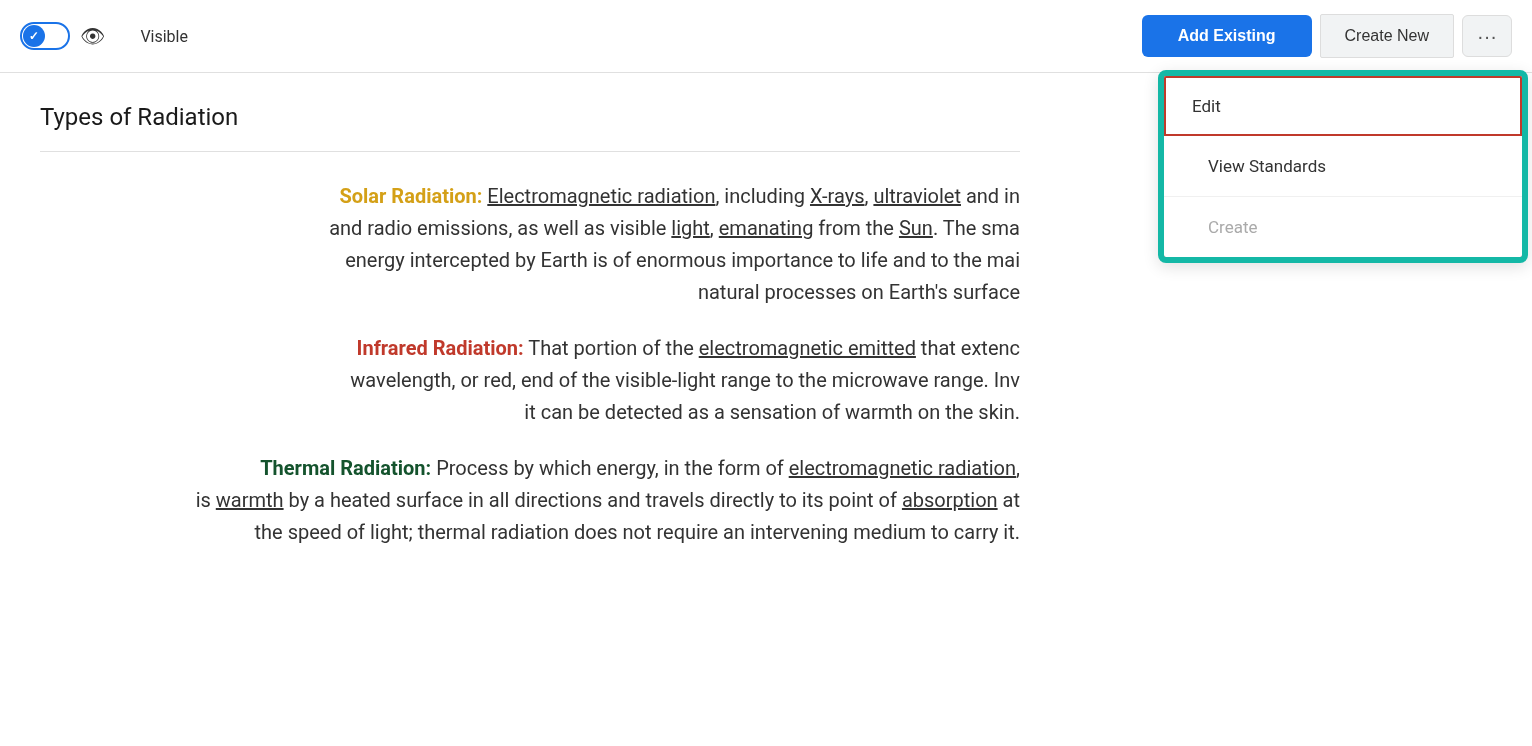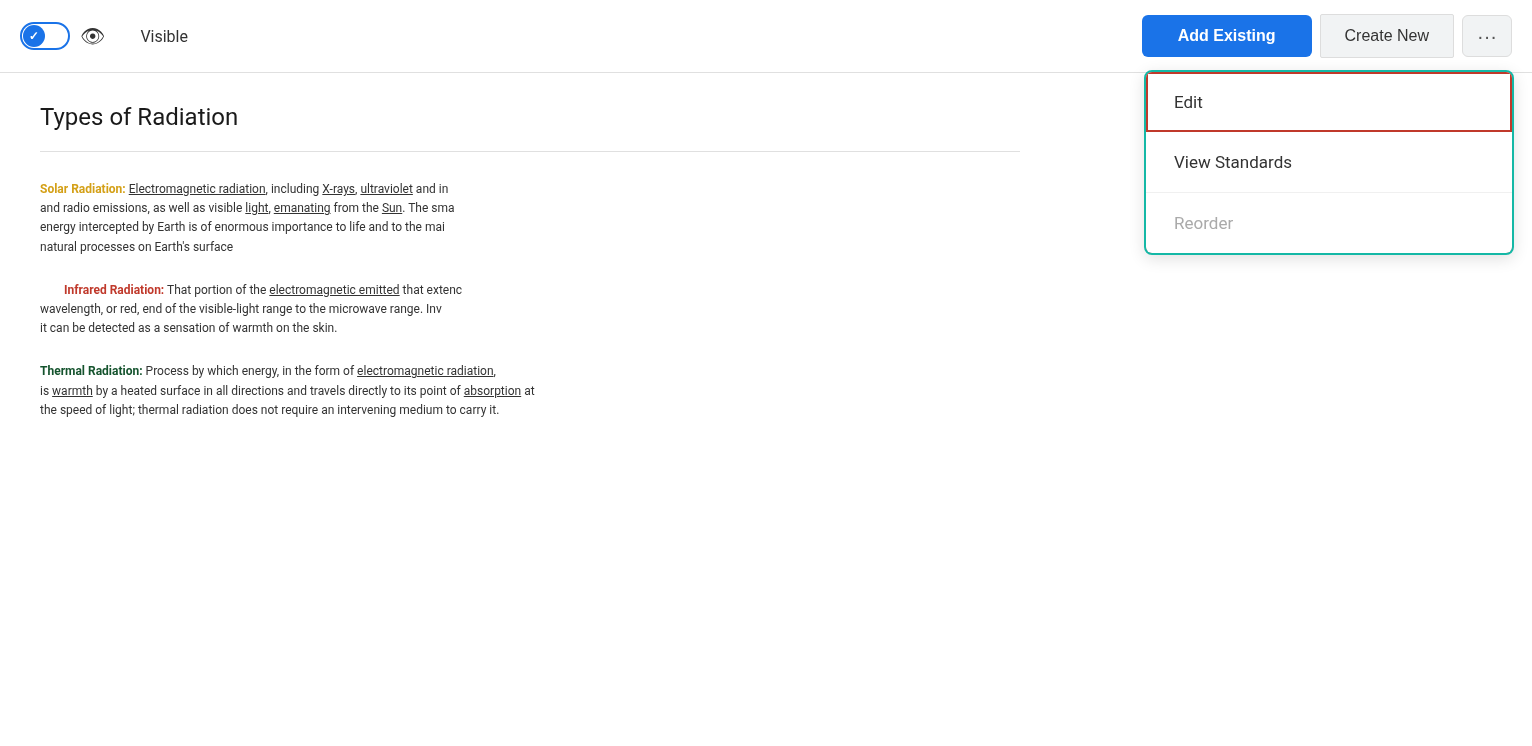--- a/index.html
+++ b/index.html
@@ -138,23 +138,24 @@
     }
 
     .divider {
       border: none;
       border-top: 1px solid #e0e0e0;
       margin-bottom: 28px;
     }
 
     .radiation-section {
       margin-bottom: 24px;
-      font-size: 12px;
+      font-size: 20px;
       line-height: 1.6;
       color: #333;
+      text-align: right;
     }
 
     .radiation-label-solar {
       color: #d4a017;
       font-weight: 700;
     }
 
     .radiation-label-infrared {
       color: #c0392b;
       font-weight: 700;
@@ -167,32 +168,32 @@
     }
 
     .underline {
       text-decoration: underline;
     }
 
     
     .dropdown-menu {
       position: absolute;
       top: 70px;
-      right: 18px;
+      right: 4px;
       background: #404040;
-      border: 2px solid #14b8a6;
+      border: 6px solid #14b8a6;
       border-radius: 8px;
       box-shadow: 0 4px 16px rgba(0,0,0,0.12);
       min-width: 370px;
       z-index: 100;
       overflow: hidden;
     }
 
     .dropdown-item {
-      padding: 20px 28px;
+      padding: 20px 44px;
       font-size: 17px;
       color: #333;
       cursor: pointer;
       border-bottom: 1px solid #f0f0f0;
       background: #fff;
     }
 
     .dropdown-item:last-child {
       border-bottom: none;
     }
@@ -251,15 +252,15 @@
 </div>
 
 <div class="dropdown-menu">
   <div class="dropdown-item active">
     <span>Edit</span>
   </div>
   <div class="dropdown-item">
     <span>View Standards</span>
   </div>
   <div class="dropdown-item disabled">
-    <span>Reorder</span>
+    <span>Create</span>
   </div>
 </div>
 
 </body></html>

